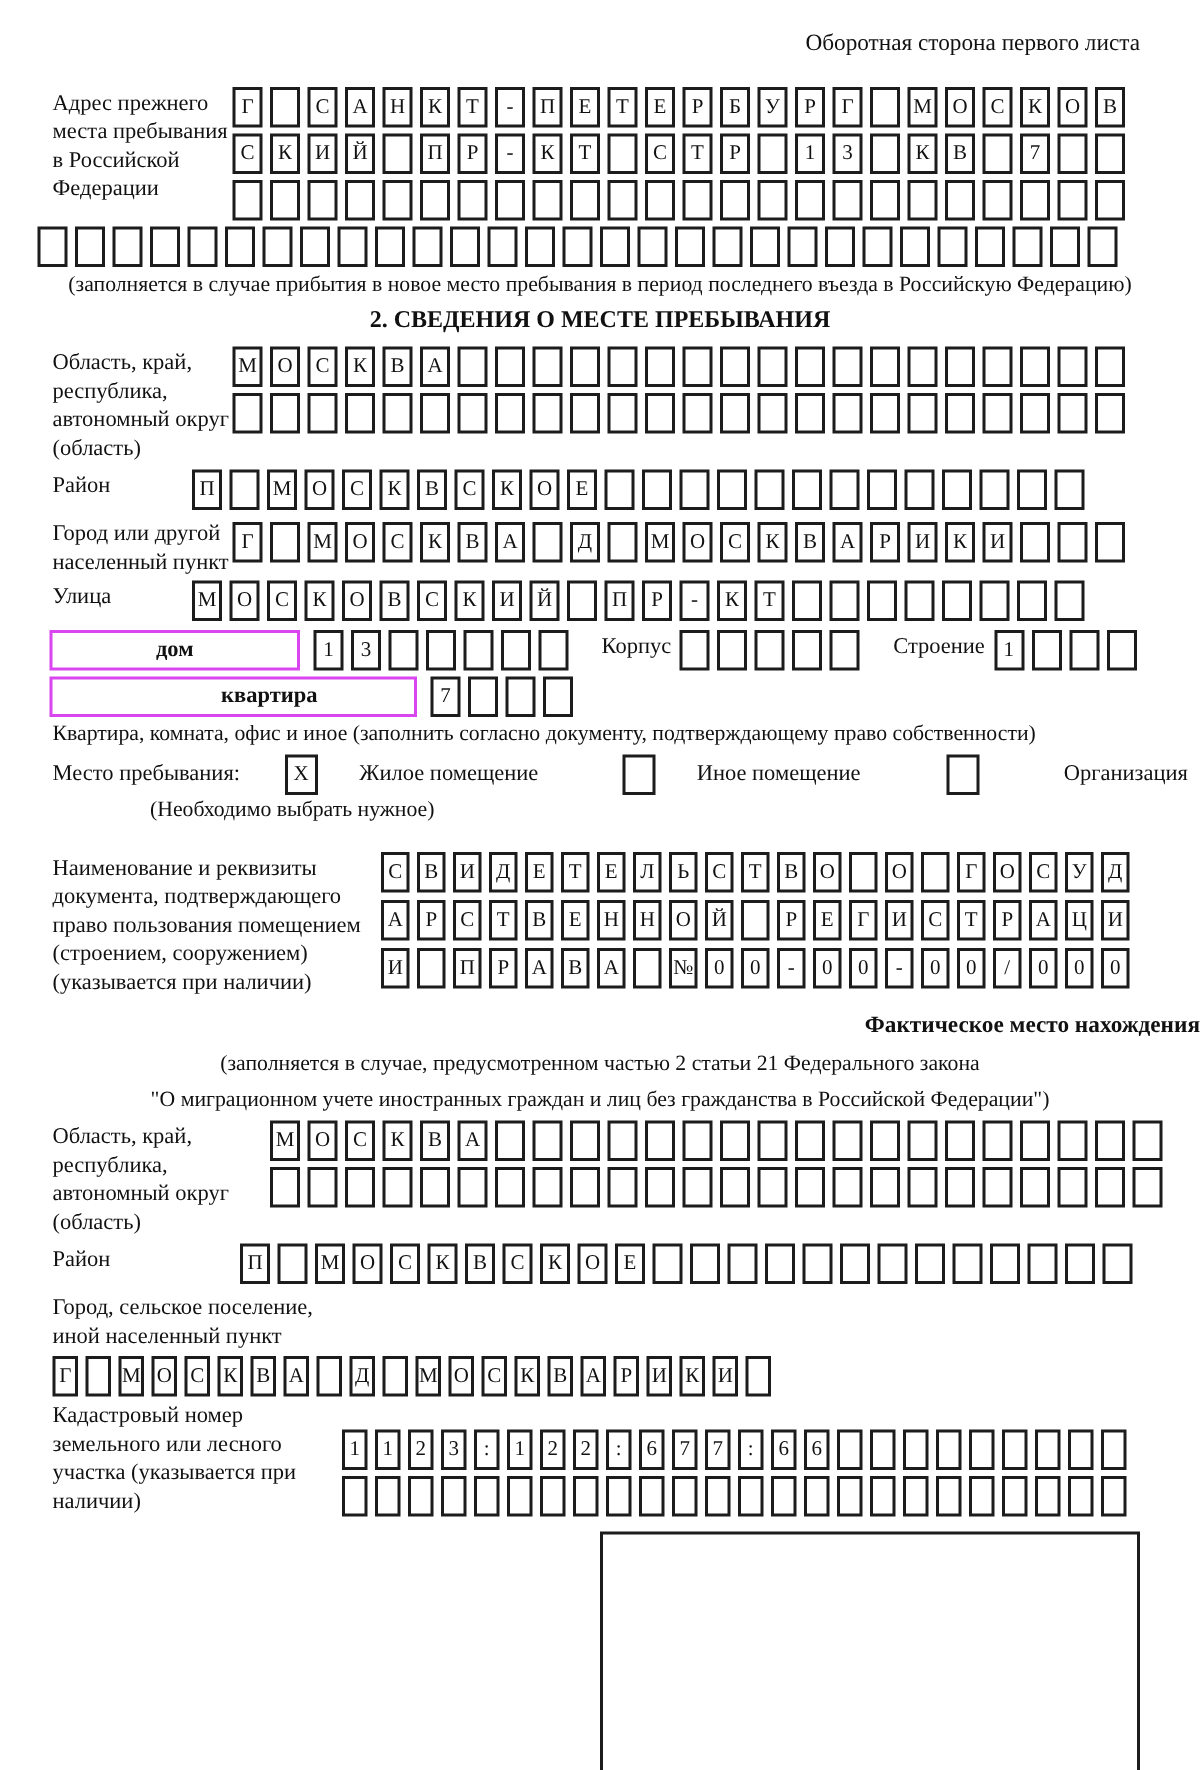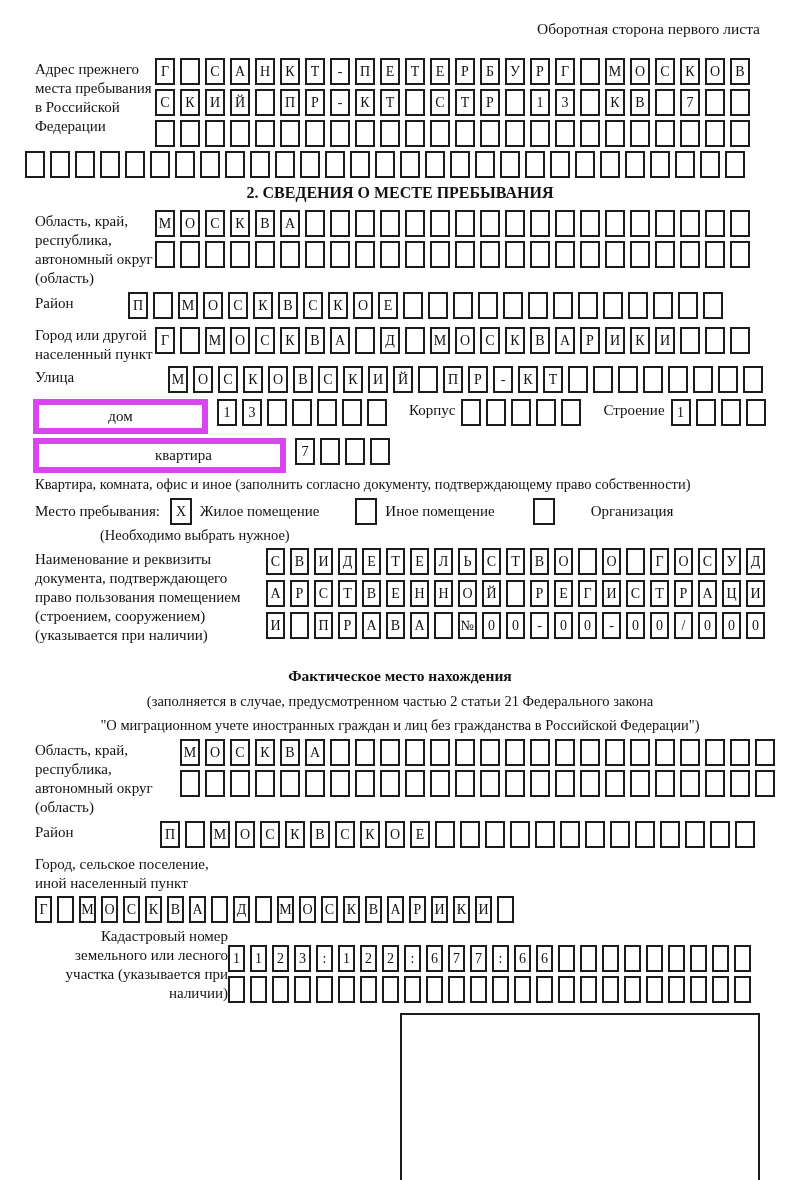--- a/index.html
+++ b/index.html
@@ -8,59 +8,59 @@
     font-family:"Liberation Serif", "DejaVu Serif", serif;
     font-size:15px; color:#111; position:relative;
   }
   .page { width:800px; height:984px; padding-top:20px; box-sizing:border-box; }
 
   .hdr { text-align:right; padding-right:40px; font-size:15.5px; margin-bottom:20px; }
 
   .frow { display:flex; align-items:flex-start; margin-left:35px; }
   .flabel { flex:0 0 auto; line-height:19px; padding-top:2px; }
   .w120 { width:120px; } .w93 { width:93px; } .w219 { width:219px; }
-  .w145 { width:145px; } .w125 { width:125px; } .w196 { width:196px; } .w193 { width:193px;text-align:right; }
+  .w145 { width:145px; } .w125 { width:125px; } .w196 { width:196px; } .w193 { width:193px; }
   .rows { display:flex; flex-direction:column; }
   .rows .boxes { margin-bottom:4px; }
 
   .boxes { display:flex; gap:5px; }
   .cbox {
     flex:0 0 auto; width:16px; height:23px; border:2px solid #1c1c1c;
     display:flex; align-items:center; justify-content:center;
     font-size:14px; line-height:1; background:#fff;
   }
   .md .cbox { width:15px; }
   .sm .cbox { width:13px; }
   .fullrow { margin-left:25px; margin-top:0px; }
 
   .note { text-align:center; font-size:14.5px; margin:4px 10px 6px 10px; }
   .sect-title { text-align:center; font-weight:bold; font-size:16px; margin:6px 0 8px 0; }
 
   .widebox {
-    flex:0 0 auto; border:6px solid #d946ef; height:23px; display:flex;
-    align-items:center; justify-content:center; font-size:15px; background:#fff;
+    flex:0 0 auto; border:2px solid #d946ef; height:23px; display:flex;
+    align-items:center; justify-content:center; font-size:15px; background:#fff;font-weight:bold;
   }
   .wb-dom { width:163px; margin-right:9px; }
   .wb-kv  { width:193px; margin-right:9px;padding-left:48px; }
   .inline-lbl { padding:3px 6px 0 22px; }
   .caption { margin:3px 0 5px 35px; font-size:14.5px; }
 
-  .stayrow { display:flex; align-items:center; margin-left:35px; margin-top:5px; }
+  .stayrow { display:flex; align-items:center; margin-left:35px; margin-top:5px;justify-content:space-between; }
   .chk {
     flex:0 0 auto; width:18px; height:23px; border:2px solid #1c1c1c;
     display:flex; align-items:center; justify-content:center; font-size:14px; background:#fff;
   }
   .stayrow .opt { padding:0 8px; }
   .ml28 { margin-left:28px; } .ml30 { margin-left:30px; } .ml10 { margin-left:10px; }
   .stay-note { font-size:14.5px; width:640px; margin-left:100px; margin-top:2px; margin-bottom:4px; }
 
-  .docblock { margin-top:4px;gap:12px; }
+  .docblock { margin-top:19px; }
   .docblock .rows .boxes { margin-bottom:5px; }
 
-  .fact-title { text-align:center; font-weight:bold; font-size:15.5px; margin:22px 0 6px 0; }
+  .fact-title { text-align:right; font-weight:bold; font-size:15.5px; margin:10px 0 6px 0; }
   .fact-note { text-align:center; font-size:14.5px; line-height:20px; margin-bottom:4px; }
 
   .markbox {
     margin-left:400px; margin-top:6px; width:356px; height:170px;
     border:2px solid #1c1c1c; background:#fff;
   }
   .mark-caption {
     margin-left:392px; width:376px; text-align:center;
     font-size:14.5px; line-height:19.5px; margin-top:4px;
   }
@@ -179,20 +179,21 @@
       <span class="cbox"></span>
       <span class="cbox"></span>
       <span class="cbox"></span>
       <span class="cbox"></span>
       <span class="cbox"></span>
       <span class="cbox"></span>
       <span class="cbox"></span>
       <span class="cbox"></span>
       <span class="cbox"></span>
     </div>
+  <div class="note">(заполняется в случае прибытия в новое место пребывания в период последнего въезда в Российскую Федерацию)</div>
 
   <div class="sect-title">2. СВЕДЕНИЯ О МЕСТЕ ПРЕБЫВАНИЯ</div>
 
   <div class="frow">
     <div class="flabel w120">Область, край, республика, автономный округ (область)</div>
     <div class="rows">
       <div class="boxes">
           <span class="cbox">М</span>
           <span class="cbox">О</span>
           <span class="cbox">С</span>
@@ -300,21 +301,21 @@
         <span class="cbox">Р</span>
         <span class="cbox">И</span>
         <span class="cbox">К</span>
         <span class="cbox">И</span>
         <span class="cbox"></span>
         <span class="cbox"></span>
         <span class="cbox"></span>
       </div>
   </div>
 
-  <div class="frow" style="margin-top:2px;gap:40px;">
+  <div class="frow" style="margin-top:2px;">
     <div class="flabel w93">Улица</div>
     <div class="boxes">
         <span class="cbox">М</span>
         <span class="cbox">О</span>
         <span class="cbox">С</span>
         <span class="cbox">К</span>
         <span class="cbox">О</span>
         <span class="cbox">В</span>
         <span class="cbox">С</span>
         <span class="cbox">К</span>

